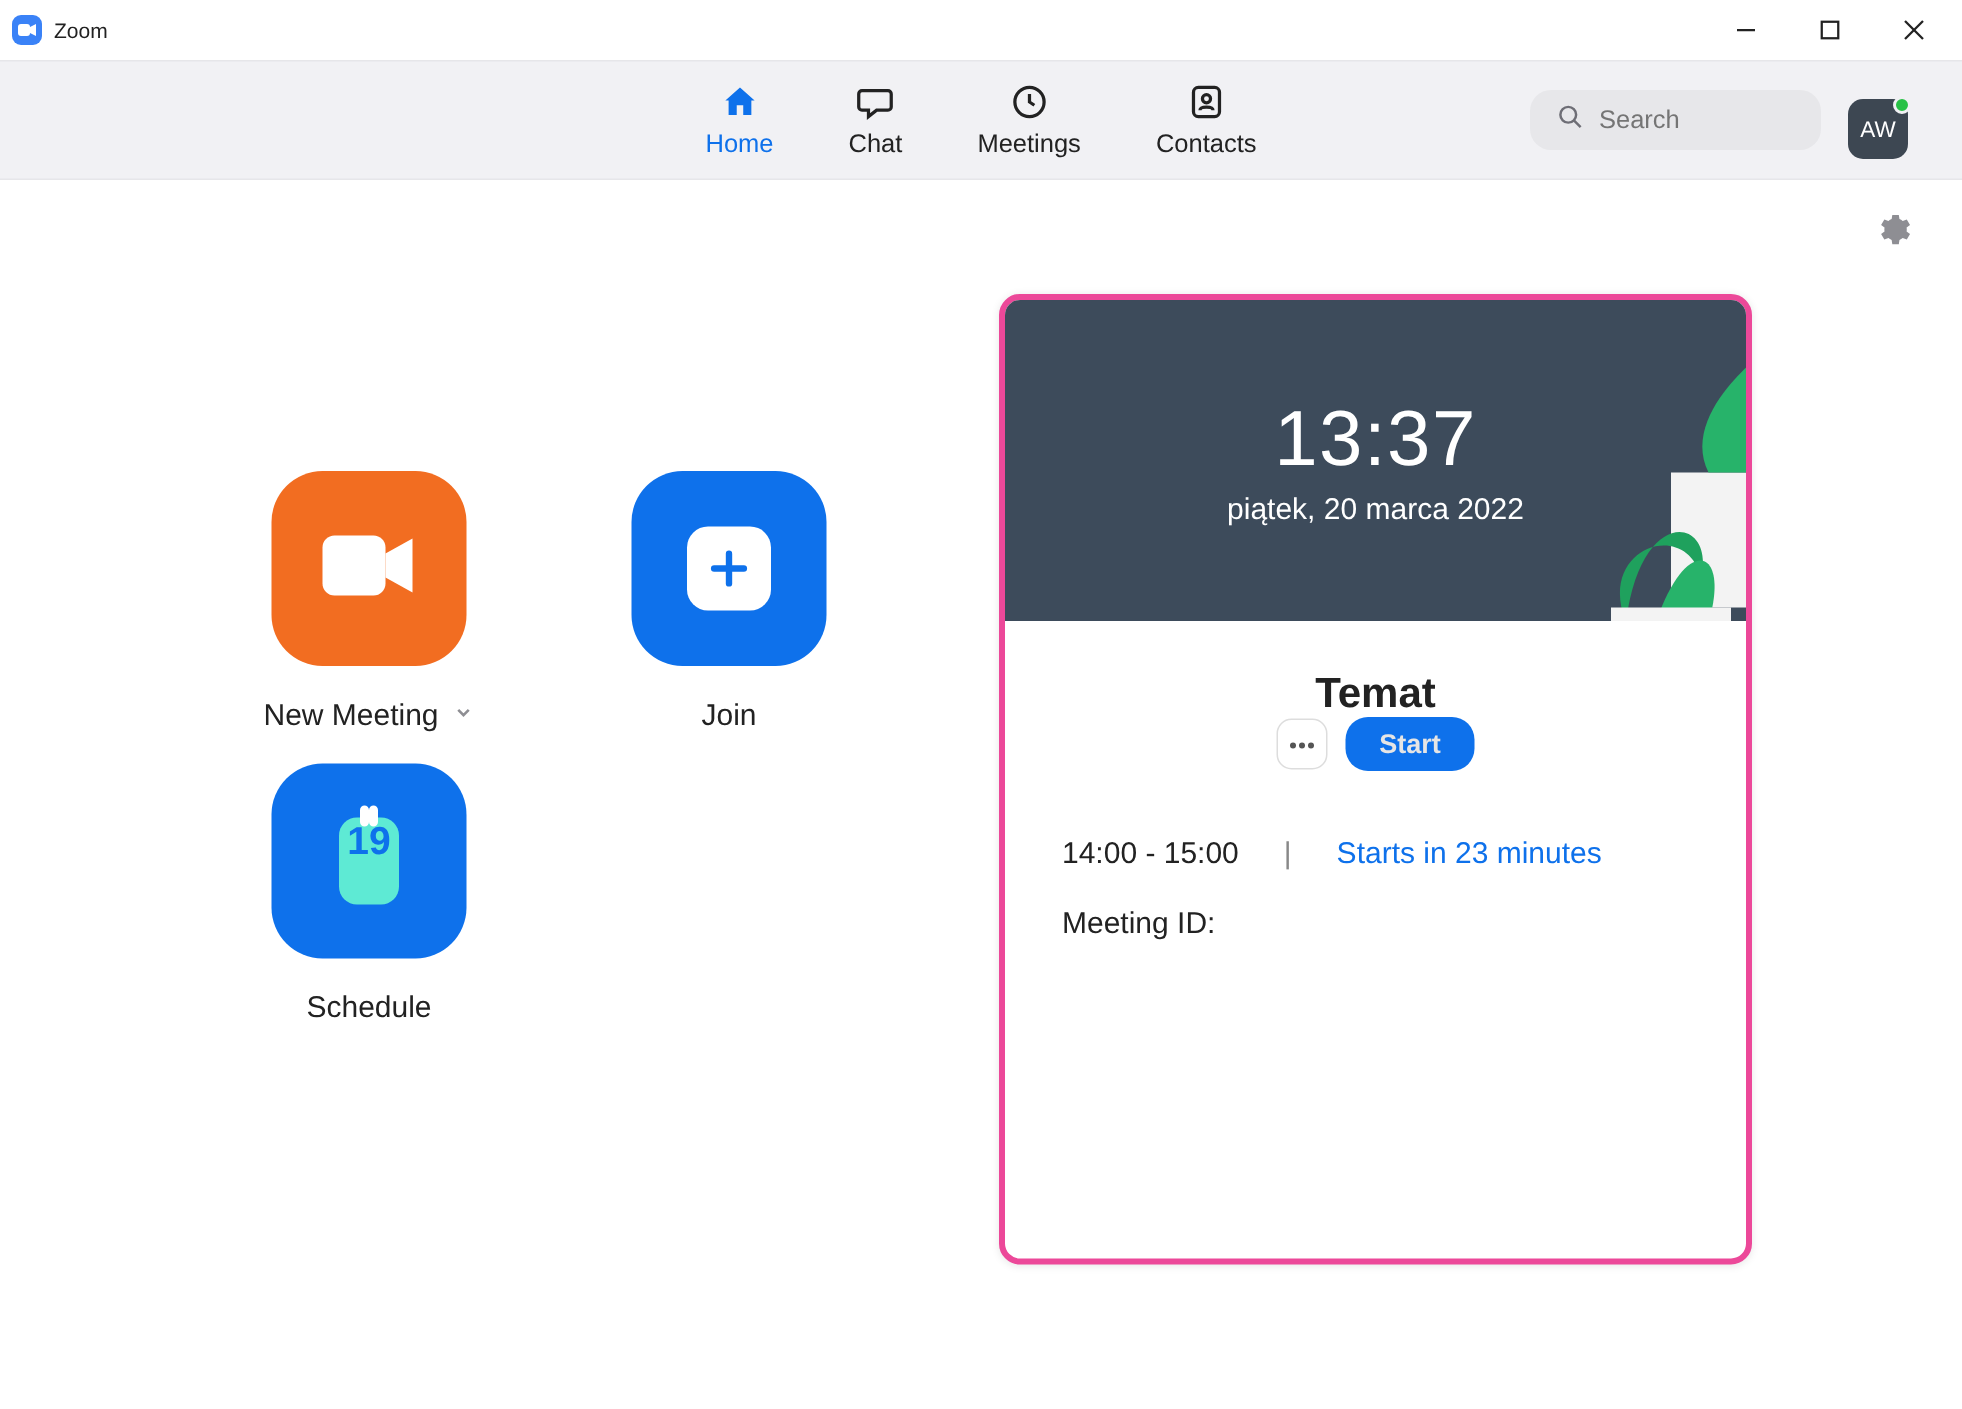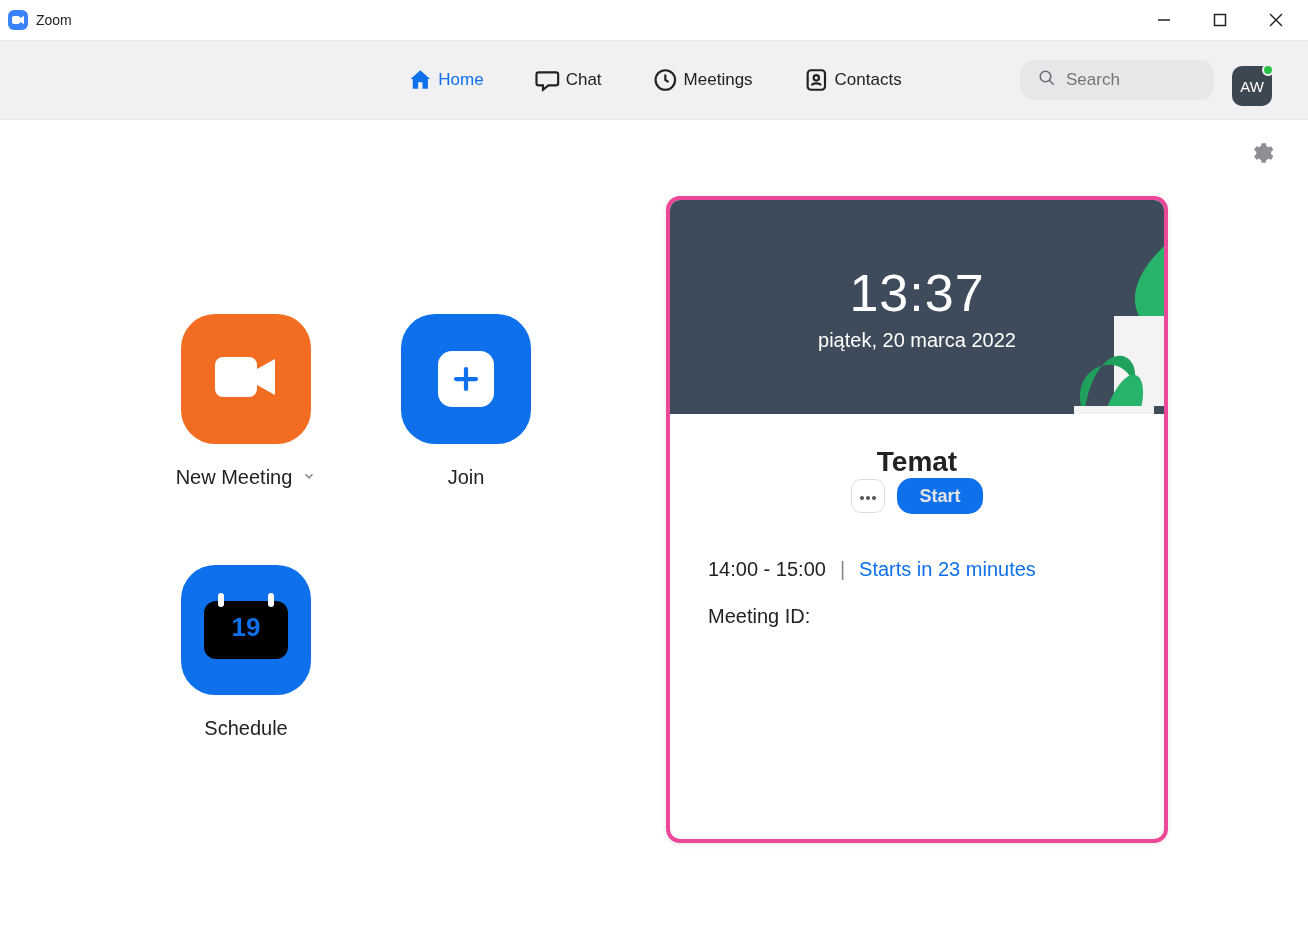--- a/index.html
+++ b/index.html
@@ -9,36 +9,36 @@
   .titlebar { display: flex; align-items: center; justify-content: space-between; height: 40px; padding: 0 12px 0 8px; background: #fff; }
   .title-left { display: flex; align-items: center; gap: 8px; }
   .app-icon { width: 20px; height: 20px; background: #3a82f7; border-radius: 6px; display:flex; align-items:center; justify-content:center; }
   .title-text { font-size: 14px; color: #222; }
   .win-controls { display: flex; gap: 28px; align-items: center; padding-right: 6px;}
   .win-btn { width: 28px; height: 28px; display:flex; align-items:center; justify-content:center; cursor:pointer; }
 
   
   .nav { height: 80px; background: #f1f1f4; border-top: 1px solid #e6e6e9; border-bottom: 1px solid #e6e6e9; display:flex; align-items:center; position:relative; }
   .nav-tabs { display:flex; gap: 50px; position:absolute; left: 50%; transform: translateX(-50%); }
-  .nav-tab { display:flex; align-items:center; gap:4px; cursor:pointer; color:#222; }
+  .nav-tab { display:flex; flex-direction:column; align-items:center; gap:4px; cursor:pointer; color:#222; }
   .nav-tab.active { color:#0e71eb; }
   .nav-tab .tab-icon { width:28px; height:28px; display:flex; align-items:center; justify-content:center; }
   .nav-tab .tab-label { font-size:17px; }
   .nav-right { position:absolute; right:36px; display:flex; align-items:center; gap:18px; }
   .search { display:flex; align-items:center; gap:10px; background:#e7e7ea; border-radius:14px; height:40px; padding:0 18px; width: 194px; }
   .search input { border:none; background:transparent; outline:none; font-size:17px; color:#6e6e76; width:100%; }
   .avatar { width:40px; height:40px; border-radius:10px; background:#3d4752; color:#fff; display:flex; align-items:center; justify-content:center; font-size:15px; position:relative;margin-top:12px; }
   .avatar .status-dot { position:absolute; top:-2px; right:-2px; width:12px; height:12px; background:#28c146; border-radius:50%; border:2px solid #f1f1f4; }
 
   
   .content { position:relative; display:flex; height: calc(939px - 40px - 80px); }
   .settings-gear { position:absolute; top:20px; right:34px; cursor:pointer; color:#8e8e93; }
 
   .left-panel { width:640px; padding-top:194px; padding-left:136px; }
-  .action-grid { display:grid; grid-template-columns: 220px 220px; grid-template-rows: auto auto; column-gap:0px; row-gap:76px; }
+  .action-grid { display:grid; grid-template-columns: 220px 220px; grid-template-rows: auto auto; column-gap:0px; row-gap:76px;gap:20px; }
   .action-cell { display:flex; flex-direction:column; align-items:center; gap:22px; }
   .action-tile { width:130px; height:130px; border-radius:34px; display:flex; align-items:center; justify-content:center; cursor:pointer; }
   .tile-orange { background:#f26d21; }
   .tile-blue { background:#0e71eb; }
   .tile-inner { width:58px; height:52px; background:#fff; border-radius:12px; display:flex; align-items:center; justify-content:center; position:relative; }
   .action-label-row { display:flex; align-items:center; gap:10px; }
   .action-label { font-size:20px; color:#222; }
   .chev { color:#8e8e93; }
 
   .right-panel { flex:1; padding:76px 140px 0 0; display:flex; justify-content:flex-end; }
@@ -46,21 +46,21 @@
   .card-hero { height:214px; background:#3d4b5b; position:relative; display:flex; flex-direction:column; align-items:center; justify-content:center; color:#fff; overflow:hidden; }
   .hero-time { font-size:52px; font-weight:500; letter-spacing:1px; }
   .hero-date { font-size:20px; margin-top:6px; }
   .plant { position:absolute; right:-10px; bottom:-6px; }
   .card-body { padding:32px 38px; }
   .body-head { display:flex; align-items:center; justify-content:space-between;flex-direction:column; }
   .topic { font-size:28px; font-weight:700; color:#222; }
   .head-right { display:flex; align-items:center; gap:12px; }
   .more-btn { width:34px; height:34px; border:1px solid #ddd; border-radius:10px; display:flex; align-items:center; justify-content:center; cursor:pointer; color:#555; }
   .start-btn { height:36px; padding:0 22px; background:#0e71eb; color:#e5e5e5; border:none; border-radius:15px; font-size:18px; font-weight:600; cursor:pointer; }
-  .time-row { margin-top:44px; font-size:20px; color:#222; display:flex; align-items:center; gap:14px; }
+  .time-row { margin-top:44px; font-size:20px; color:#222; display:flex; align-items:center; gap:30px; }
   .divider { color:#888; }
   .countdown { color:#0e71eb; }
   .meeting-id-row { margin-top:24px; font-size:20px; color:#222; }
 </style>
 </head>
 <body>
 
 <div class="titlebar">
   <div class="title-left">
     <div class="app-icon">
@@ -184,21 +184,21 @@
               </svg>
           </div>
         </div>
         <div class="action-label-row">
           <span class="action-label">Join</span>
         </div>
       </div>
 
       <div class="action-cell">
         <div class="action-tile tile-blue">
-          <div style="width:84px;height:58px;background:#000000;border-radius:12px;position:relative;display:flex;align-items:center;justify-content:center;padding-bottom:6px;">
+          <div style="width:40px;height:58px;background:#5eead4;border-radius:12px;position:relative;display:flex;align-items:flex-start;justify-content:center;padding-bottom:6px;">
             <div style="position:absolute;top:-8px;left:14px;width:6px;height:14px;border:3px solid #fff;border-radius:4px;background:#0e71eb;"></div>
             <div style="position:absolute;top:-8px;right:14px;width:6px;height:14px;border:3px solid #fff;border-radius:4px;background:#0e71eb;"></div>
             <span style="color:#0e71eb;font-size:26px;font-weight:700;">19</span>
           </div>
         </div>
         <div class="action-label-row">
           <span class="action-label">Schedule</span>
         </div>
       </div>
 

